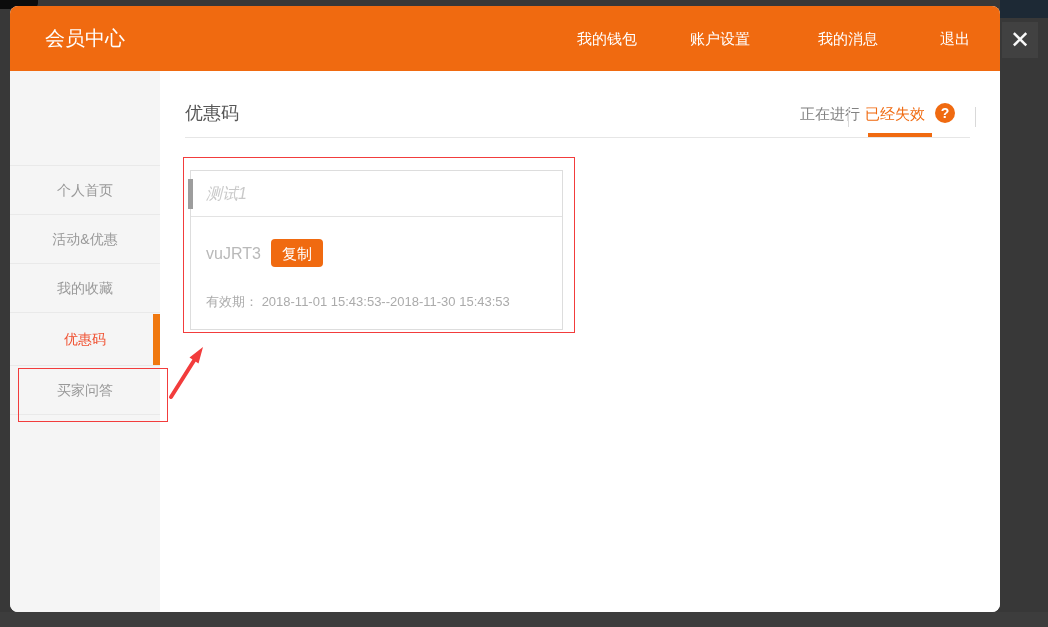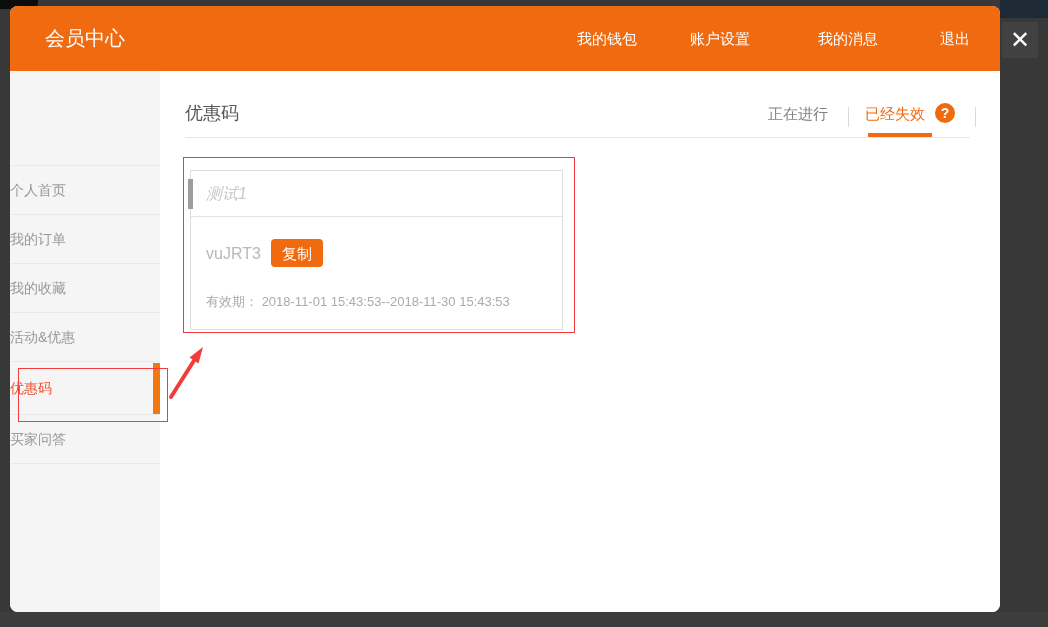--- a/index.html
+++ b/index.html
@@ -31,37 +31,37 @@
   
   .m-header { position:absolute; left:0; top:0; width:990px; height:65px; background:#f06a10; }
   .m-title  { position:absolute; left:35px; top:0; line-height:65px; color:#ffffff; font-size:20px; }
   .nav-item { position:absolute; top:0; line-height:65px; color:#ffffff; font-size:15px; cursor:pointer; }
   .nav-0 { left:567px; } .nav-1 { left:680px; } .nav-2 { left:808px; } .nav-3 { left:930px; }
 
   
   .sidebar { position:absolute; left:0; top:65px; width:150px; height:541px; background:#f5f5f5; }
   .side-spacer { height:95px; border-bottom:1px solid #e9e9e9; }
   .side-item {
-    position:relative; height:49px; line-height:49px; 
+    position:relative; height:49px; line-height:49px; text-align:center;
     color:#999999; font-size:14px; border-bottom:1px solid #e9e9e9; cursor:pointer;
   }
   .side-item.active { height:53px; line-height:53px; color:#f05030; }
   .active-bar { position:absolute; right:0; top:1px; width:7px; height:51px; background:#f0780f; }
 
   
   .side-annotation {
     position:absolute; left:8px; top:362px; width:150px; height:54px;
     border:1px solid #f23c3c; z-index:5; pointer-events:none;
   }
 
   
   .content { position:absolute; left:150px; top:65px; width:840px; height:541px; background:#ffffff; }
   .c-title { position:absolute; left:25px; top:30px; font-size:18px; color:#575757; }
   .tab { position:absolute; top:34px; font-size:15px; color:#828282; cursor:pointer; }
-  .tab-0 { left:608px;text-align:right; }
+  .tab-0 { left:640px;text-align:right; }
   .tab-1 { left:705px; color:#f06a10; }
   .tab-divider { position:absolute; top:36px; width:1px; height:20px; background:#d9d9d9; }
   .tdiv-0 { left:688px; } .tdiv-1 { left:815px; }
   .help-circle {
     position:absolute; left:775px; top:32px; width:20px; height:20px;
     background:#f06a10; color:#ffffff; border-radius:50%; text-align:center;
     line-height:20px; font-size:14px; font-weight:bold; cursor:pointer;
   }
   .tab-underline { position:absolute; left:708px; top:62px; width:64px; height:4px; background:#f06a10; }
   .header-rule { position:absolute; left:25px; top:66px; width:785px; height:1px; background:#e6e6e6; }
@@ -107,27 +107,24 @@
     <div class="nav-item nav-2">我的消息</div>
     <div class="nav-item nav-3">退出</div>
   </div>
 
   <div class="sidebar">
     <div class="side-spacer"></div>
     <div class="side-item">
       <span>个人首页</span>
     </div>
     <div class="side-item">
-      <span>我的订单</span>
+      <span>活动&amp;优惠</span>
     </div>
     <div class="side-item">
       <span>我的收藏</span>
-    </div>
-    <div class="side-item">
-      <span>活动&amp;优惠</span>
     </div>
     <div class="side-item active">
       <span>优惠码</span>
       <span class="active-bar"></span>
     </div>
     <div class="side-item">
       <span>买家问答</span>
     </div>
   </div>
 

